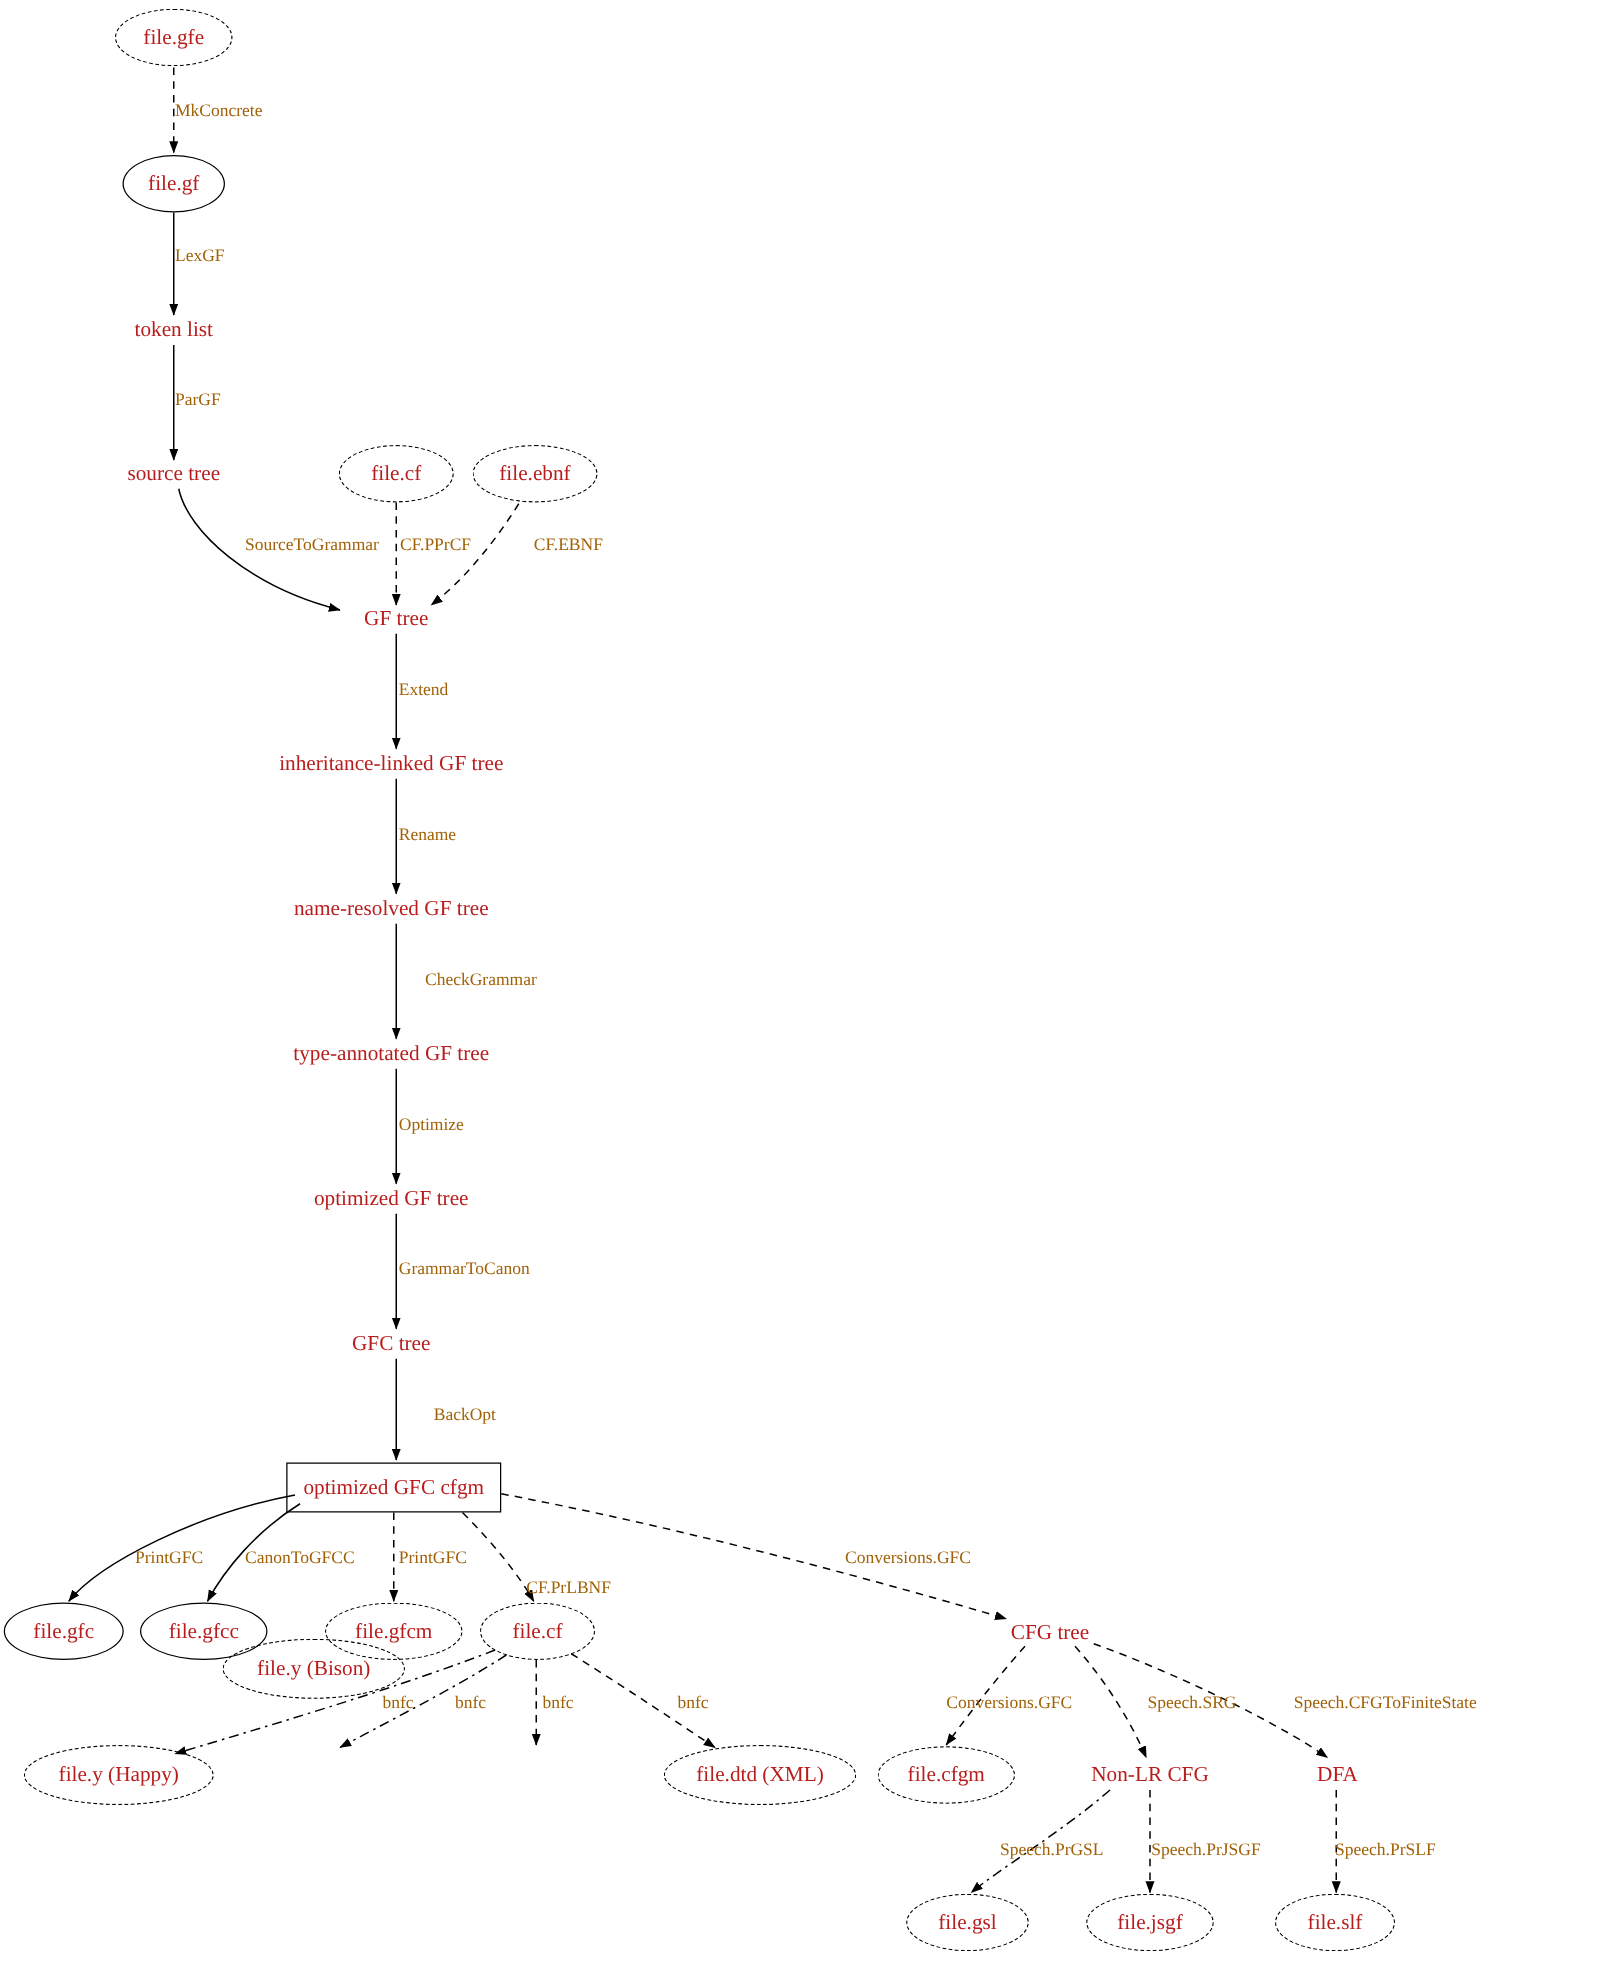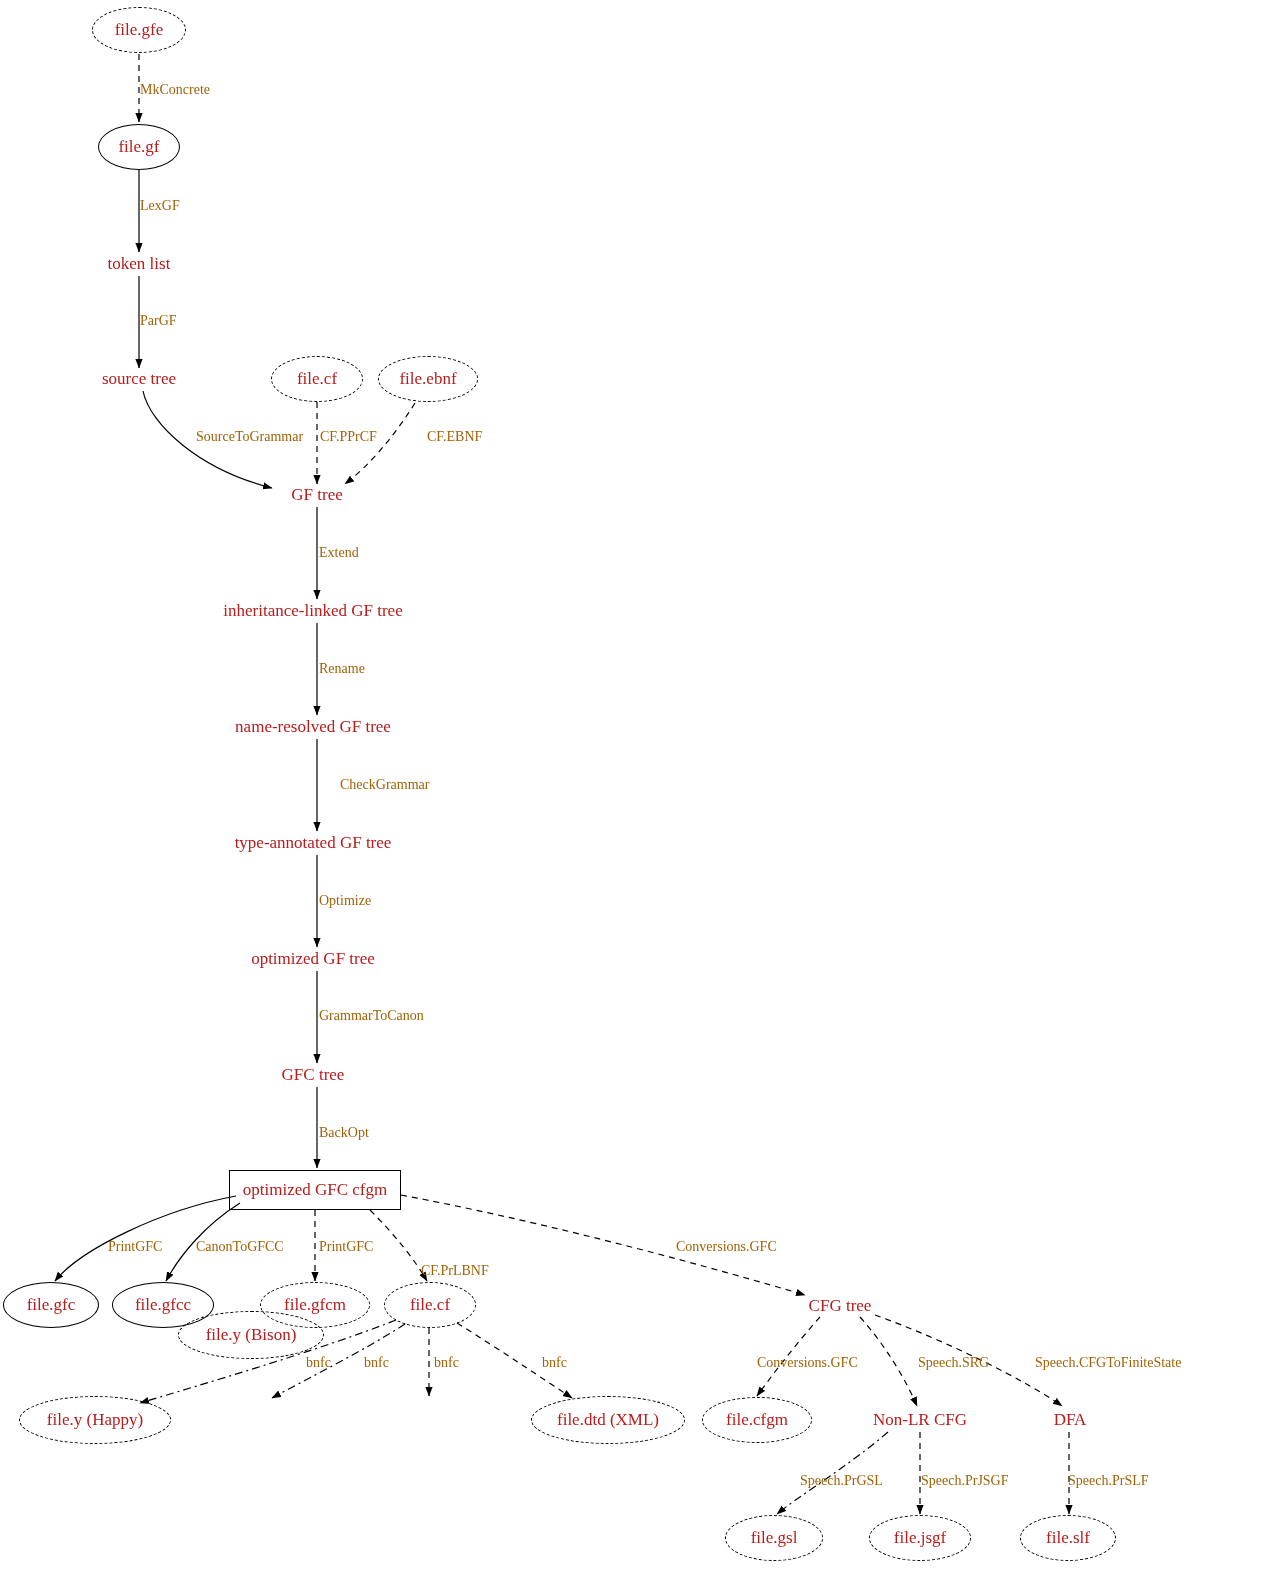--- a/index.html
+++ b/index.html
@@ -208,21 +208,21 @@
   <div class="edge-label" style="left:140px; top:206px;"><span>LexGF</span></div>
   <div class="edge-label" style="left:140px; top:321px;"><span>ParGF</span></div>
   <div class="edge-label" style="left:167px; top:437px;margin-left:29px;"><span>SourceToGrammar</span></div>
   <div class="edge-label" style="left:320px; top:437px;"><span>CF.PPrCF</span></div>
   <div class="edge-label" style="left:427px; top:437px;"><span>CF.EBNF</span></div>
   <div class="edge-label" style="left:319px; top:553px;"><span>Extend</span></div>
   <div class="edge-label" style="left:319px; top:669px;"><span>Rename</span></div>
   <div class="edge-label" style="left:319px; top:785px;padding-left:21px;"><span>CheckGrammar</span></div>
   <div class="edge-label" style="left:319px; top:901px;"><span>Optimize</span></div>
   <div class="edge-label" style="left:319px; top:1016px;"><span>GrammarToCanon</span></div>
-  <div class="edge-label" style="left:319px; top:1133px;"><span>BackOpt</span></div>
+  <div class="edge-label" style="left:319px; top:1133px;padding-left:28px;"><span>BackOpt</span></div>
   <div class="edge-label" style="left:108px; top:1247px;"><span>PrintGFC</span></div>
   <div class="edge-label" style="left:196px; top:1247px;"><span>CanonToGFCC</span></div>
   <div class="edge-label" style="left:319px; top:1247px;"><span>PrintGFC</span></div>
   <div class="edge-label" style="left:421px; top:1247px;margin-top:24px;"><span>CF.PrLBNF</span></div>
   <div class="edge-label" style="left:676px; top:1247px;"><span>Conversions.GFC</span></div>
   <div class="edge-label" style="left:306px; top:1363px;"><span>bnfc</span></div>
   <div class="edge-label" style="left:364px; top:1363px;"><span>bnfc</span></div>
   <div class="edge-label" style="left:434px; top:1363px;"><span>bnfc</span></div>
   <div class="edge-label" style="left:542px; top:1363px;"><span>bnfc</span></div>
   <div class="edge-label" style="left:757px; top:1363px;"><span>Conversions.GFC</span></div>

